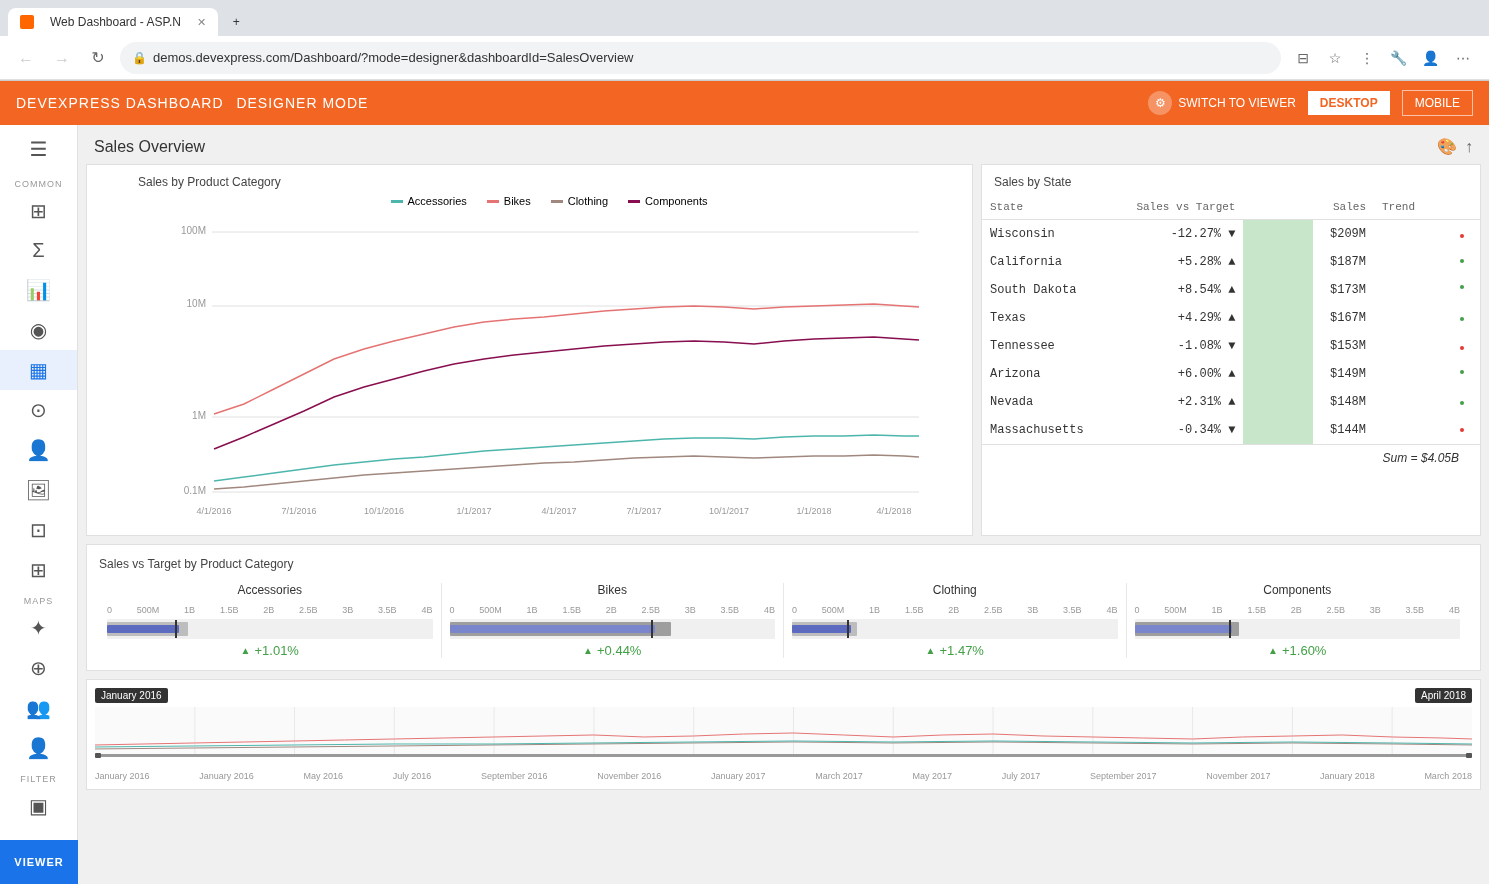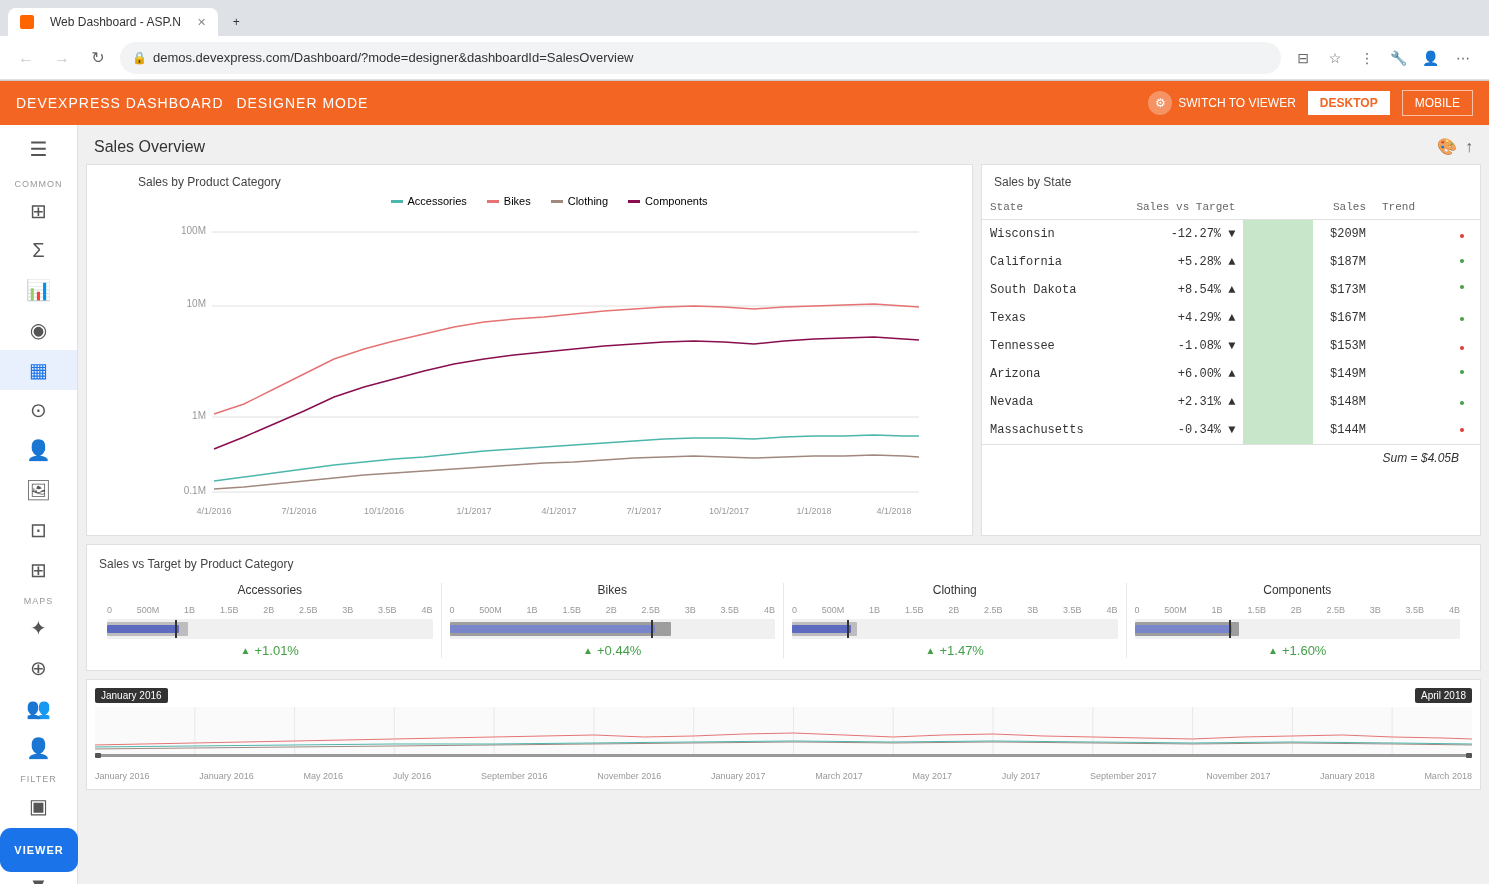--- a/index.html
+++ b/index.html
@@ -553,15 +553,15 @@
         <span>September 2017</span>
         <span>November 2017</span>
         <span>January 2018</span>
         <span>March 2018</span>
       </div>
     </div>
 
   </div>
 </div>
 
-<div style="position:fixed;bottom:12px;left:0;width:78px;height:44px;background:#1a73e8;display:flex;align-items:center;justify-content:center;border-radius:11px;">
+<div style="position:fixed;bottom:0;left:0;width:78px;height:44px;background:#1a73e8;display:flex;align-items:center;justify-content:center;">
   <span style="color:#fff;font-size:11px;font-weight:bold;letter-spacing:1px;">VIEWER</span>
 </div>
 
 </body></html>

